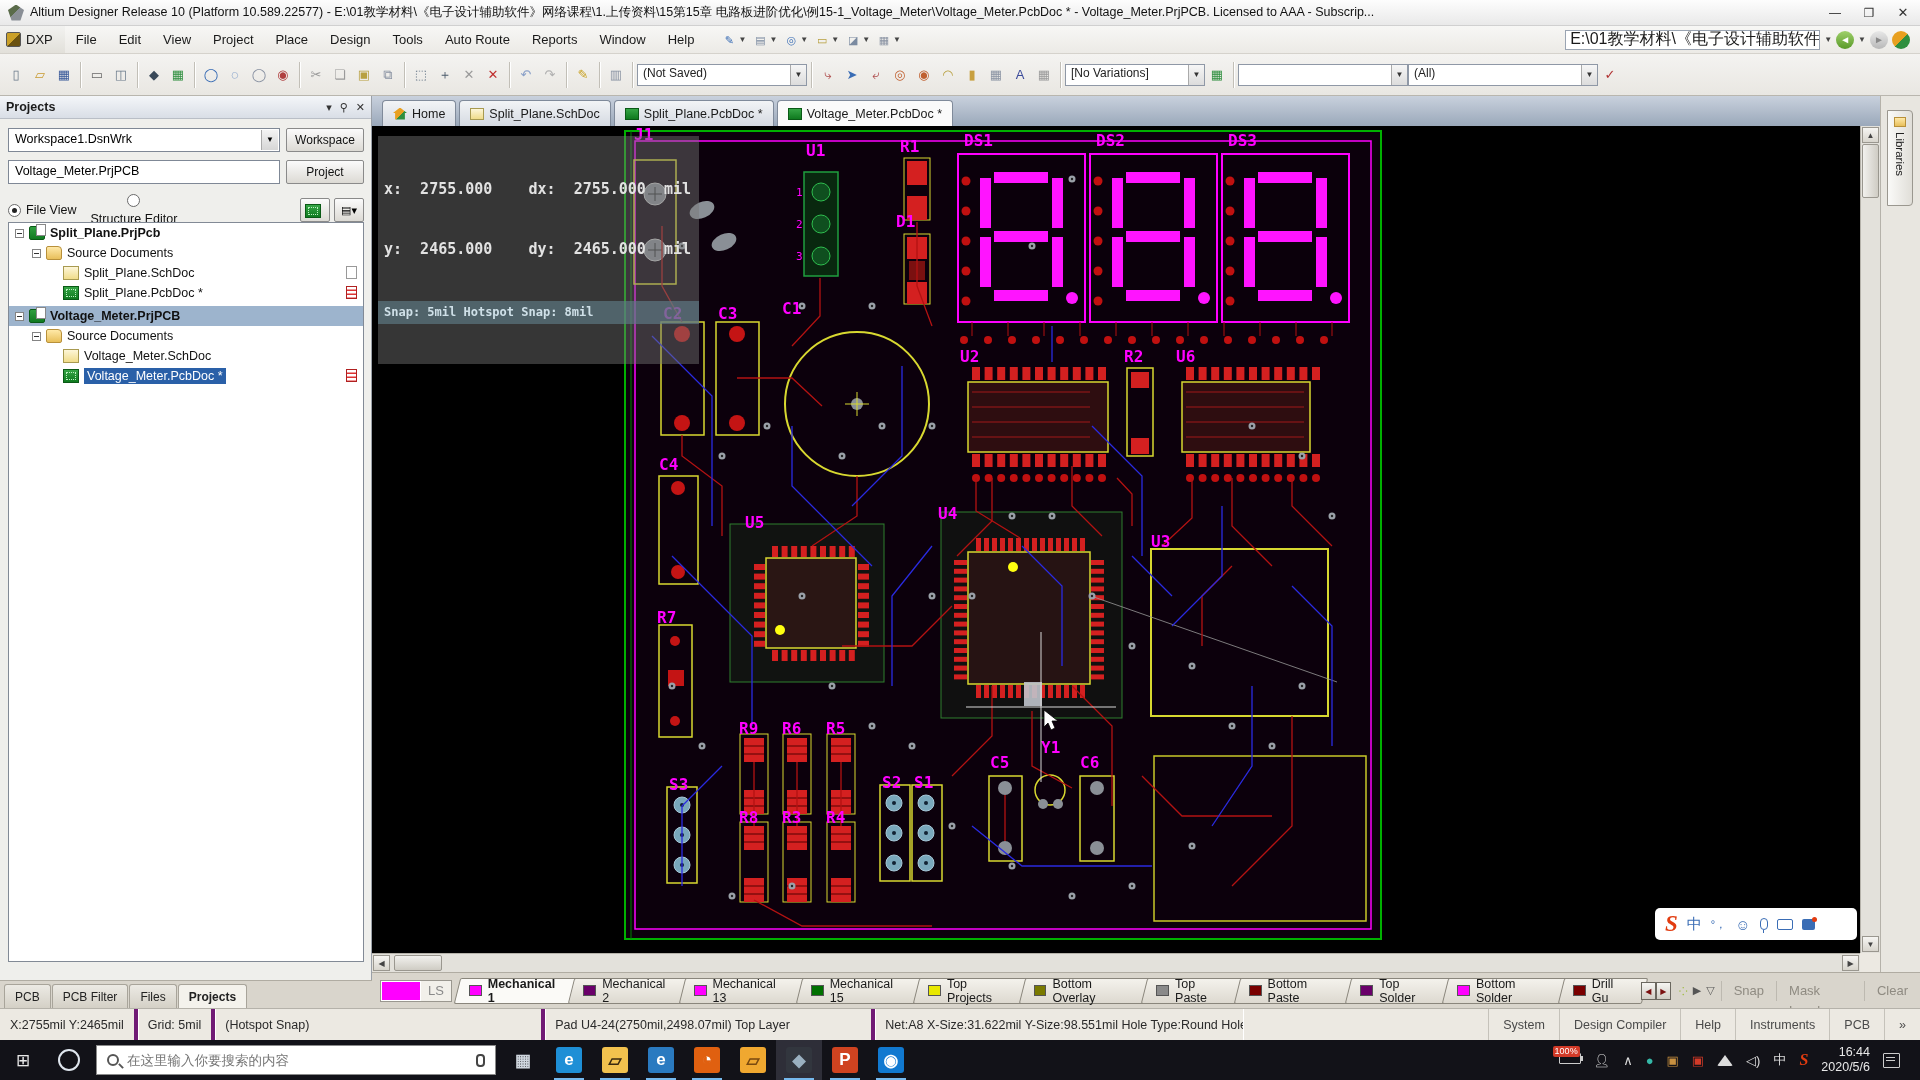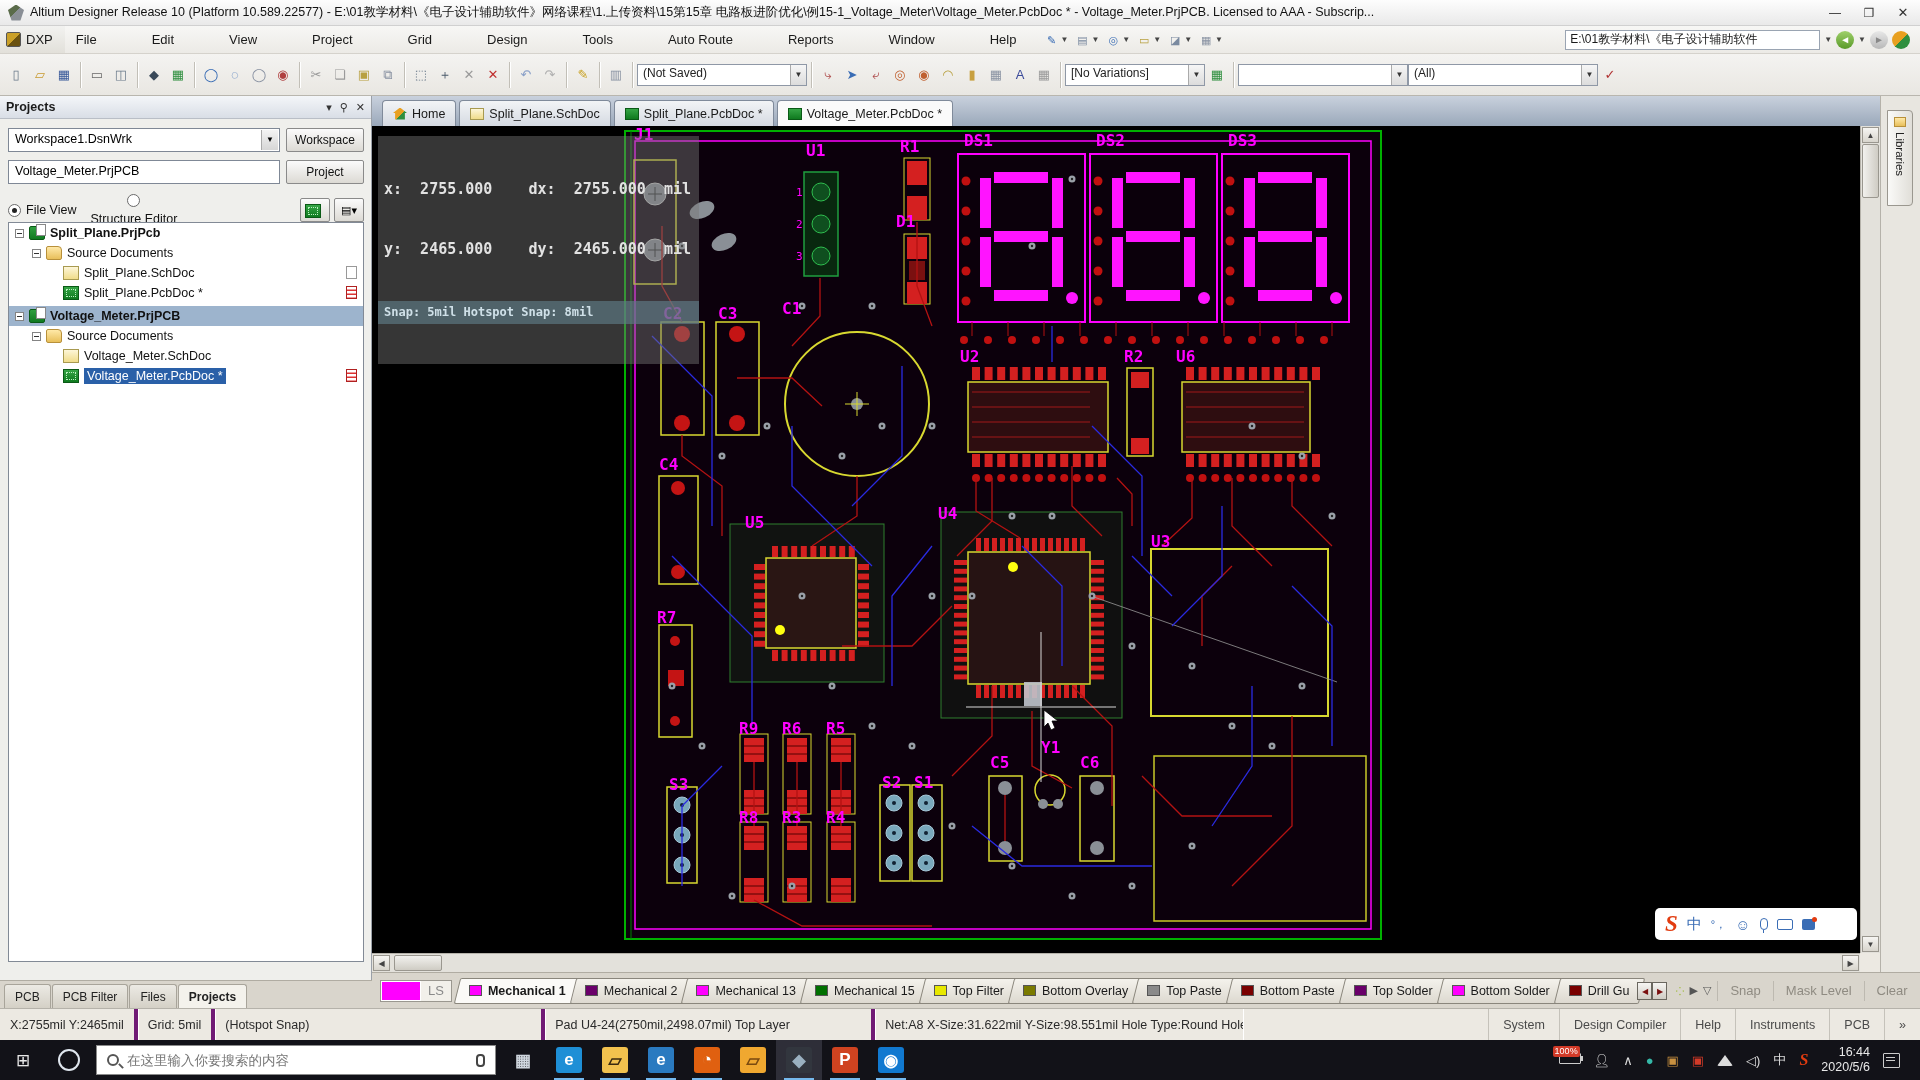--- a/index.html
+++ b/index.html
@@ -16,21 +16,21 @@
   
   #menubar { position:absolute; left:0; top:26px; width:1920px; height:28px; background:linear-gradient(#f7f7f5,#eceae6); border-bottom:1px solid #d5d2cc; display:flex; align-items:center; font-size:13px; color:#1a1a1a; }
   #dxp-logo { display:flex; align-items:center; gap:5px; padding:0 12px 0 6px; height:100%; background:linear-gradient(#f2f2f0,#e2e0da); }
   #dxp-ico { width:15px; height:15px; background:linear-gradient(135deg,#caa028 50%,#6a5210 50%); border:1px solid #555; border-radius:2px; }
   .menu-item { padding:0 11px; height:22px; line-height:22px; border-radius:2px; }
   .mini-tools { display:flex; align-items:center; gap:2px; margin-left:14px; }
   .mtool { display:flex; align-items:center; gap:1px; padding:1px 2px; }
   .mtool .ic { width:16px; height:16px; border-radius:2px; display:inline-block; text-align:center; line-height:16px; font-size:11px; }
   .caret { font-size:8px; color:#444; }
   #navpath-wrap { margin-left:auto; display:flex; align-items:center; gap:4px; padding-right:10px; }
-  #navpath { width:255px; height:20px; background:#fff; border:1px solid #9aa4b2; font-size:12px; padding:0 4px; display:flex; align-items:center; white-space:nowrap; overflow:hidden; }
+  #navpath { width:255px; height:20px; background:#fff; border:1px solid #9aa4b2; font-size:16px; padding:0 4px; display:flex; align-items:center; white-space:nowrap; overflow:hidden; }
   .navbtn { width:18px; height:18px; border-radius:50%; color:#fff; font-size:10px; text-align:center; line-height:18px; }
 
   
   #toolbar { position:absolute; left:0; top:54px; width:1920px; height:42px; background:linear-gradient(#f4f3f1,#e9e7e2); border-bottom:1px solid #b9b6ae; display:flex; align-items:center; padding-left:4px; }
   .tb-sep { width:1px; height:26px; background:#c2bfb7; margin:0 4px; box-shadow:1px 0 0 #fff; }
   .tbi { width:22px; height:22px; margin:0 1px; border-radius:2px; text-align:center; line-height:22px; font-size:13px; }
   .combo { height:22px; background:#fff; border:1px solid #8f98a6; display:flex; align-items:center; font-size:12px; color:#222; position:relative; padding:0 18px 4px 5px; }
   .combo .cb { position:absolute; right:0; top:0; width:16px; height:100%; background:linear-gradient(#f6f6f6,#dcdcdc); border-left:1px solid #aaa; text-align:center; line-height:20px; font-size:8px; color:#333; }
 
   
@@ -155,26 +155,26 @@
     <div class="wbtn">—</div>
     <div class="wbtn">❐</div>
     <div class="wbtn">✕</div>
   </div>
 
   <div id="menubar">
     <div id="dxp-logo">
       <div id="dxp-ico"></div>
       <span>DXP</span>
     </div>
-    <div id="menu-items" style="display:flex;gap:33px;">
+    <div id="menu-items" style="display:flex;">
         <div class="menu-item">File</div>
         <div class="menu-item">Edit</div>
         <div class="menu-item">View</div>
         <div class="menu-item">Project</div>
-        <div class="menu-item">Grid</div>
+        <div class="menu-item">Place</div>
         <div class="menu-item">Design</div>
         <div class="menu-item">Tools</div>
         <div class="menu-item">Auto Route</div>
         <div class="menu-item">Reports</div>
         <div class="menu-item">Window</div>
         <div class="menu-item">Help</div>
       </div>
     <div class="mini-tools">
         <span class="mtool">
           <span class="ic" style="color:#3a6db5">✎</span>
@@ -955,21 +955,21 @@
         <span>Mechanical 13</span>
       </div>
       <div class="ltab">
         <span class="bgshape"></span>
         <span class="lsw" style="background:#007000"></span>
         <span>Mechanical 15</span>
       </div>
       <div class="ltab">
         <span class="bgshape"></span>
         <span class="lsw" style="background:#e8e800"></span>
-        <span>Top Filter</span>
+        <span>Top Projects</span>
       </div>
       <div class="ltab">
         <span class="bgshape"></span>
         <span class="lsw" style="background:#7a7a00"></span>
         <span>Bottom Overlay</span>
       </div>
       <div class="ltab">
         <span class="bgshape"></span>
         <span class="lsw" style="background:#8a8a8a"></span>
         <span>Top Paste</span>

